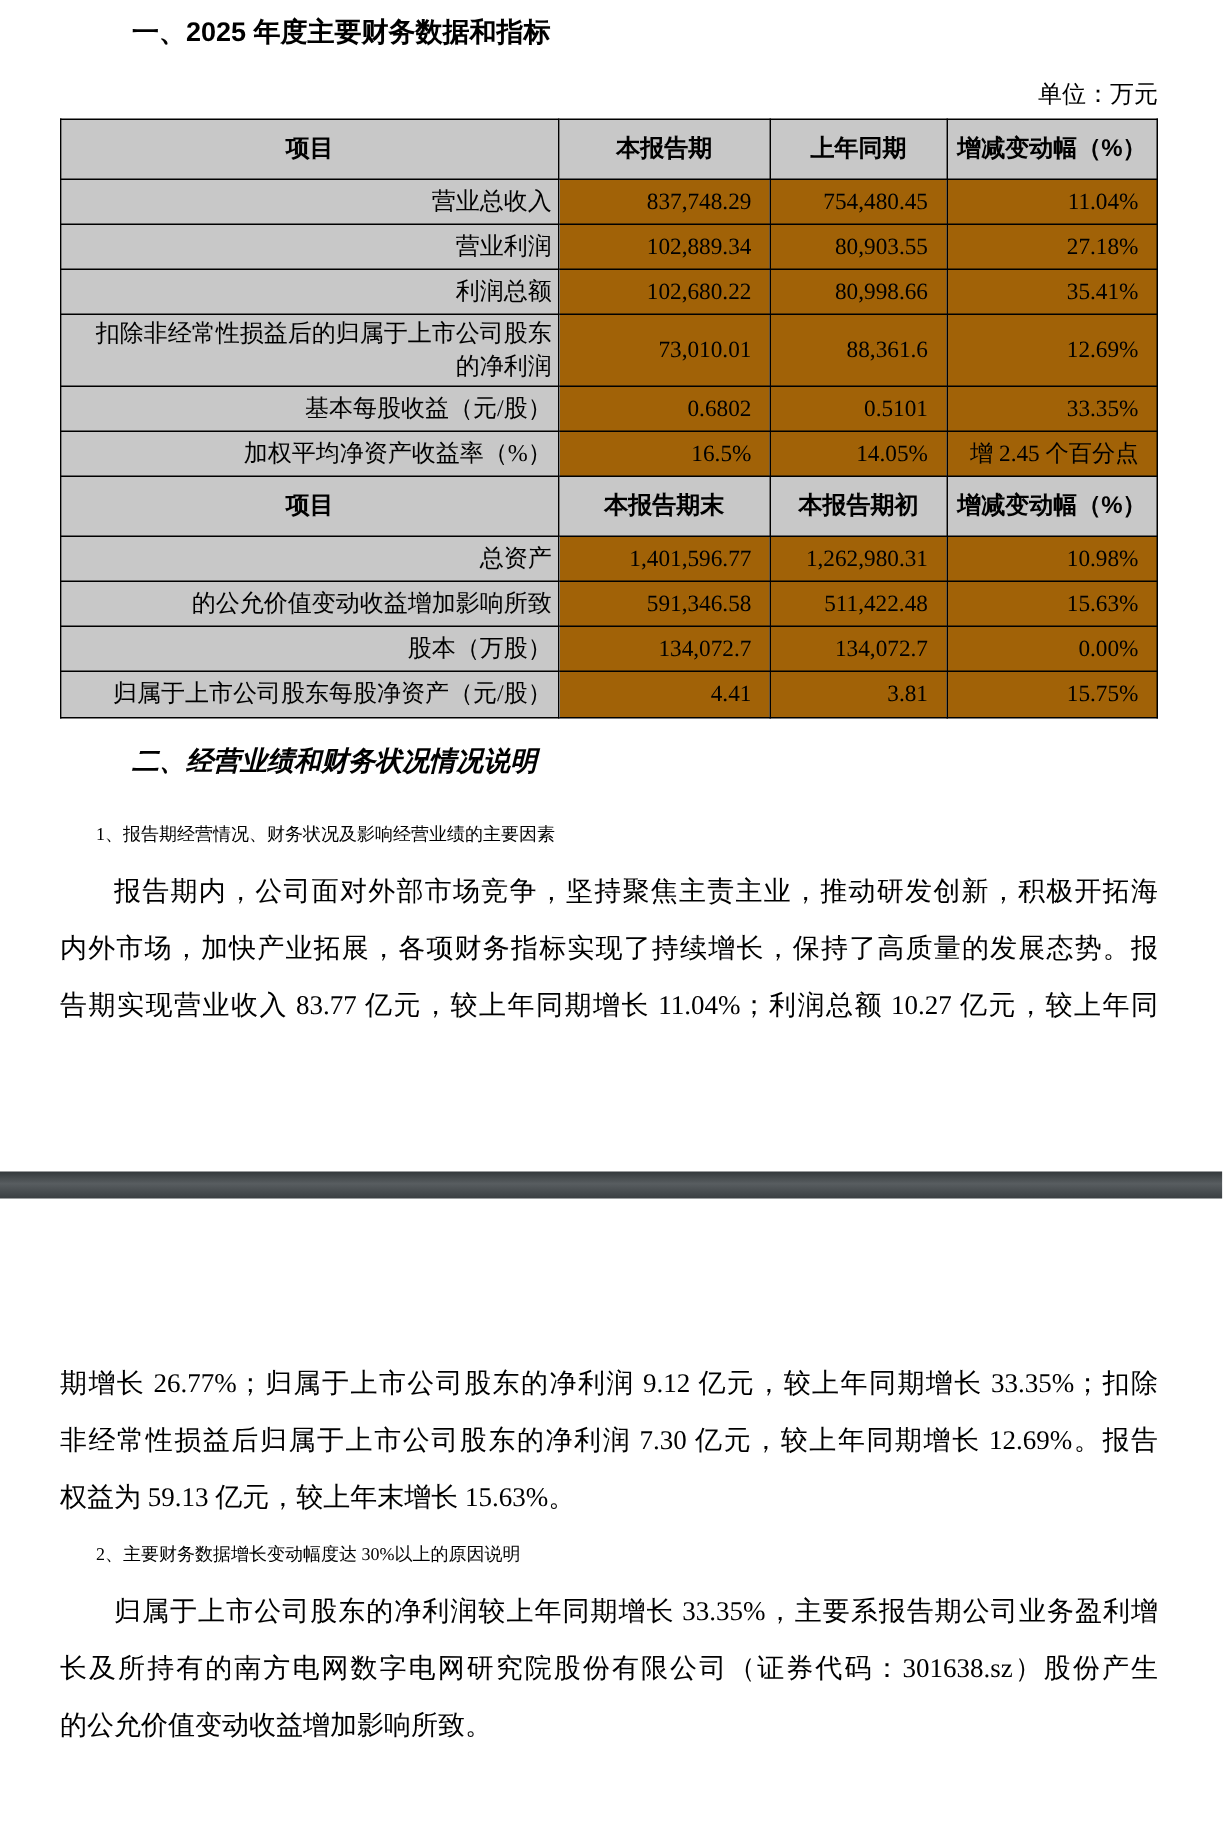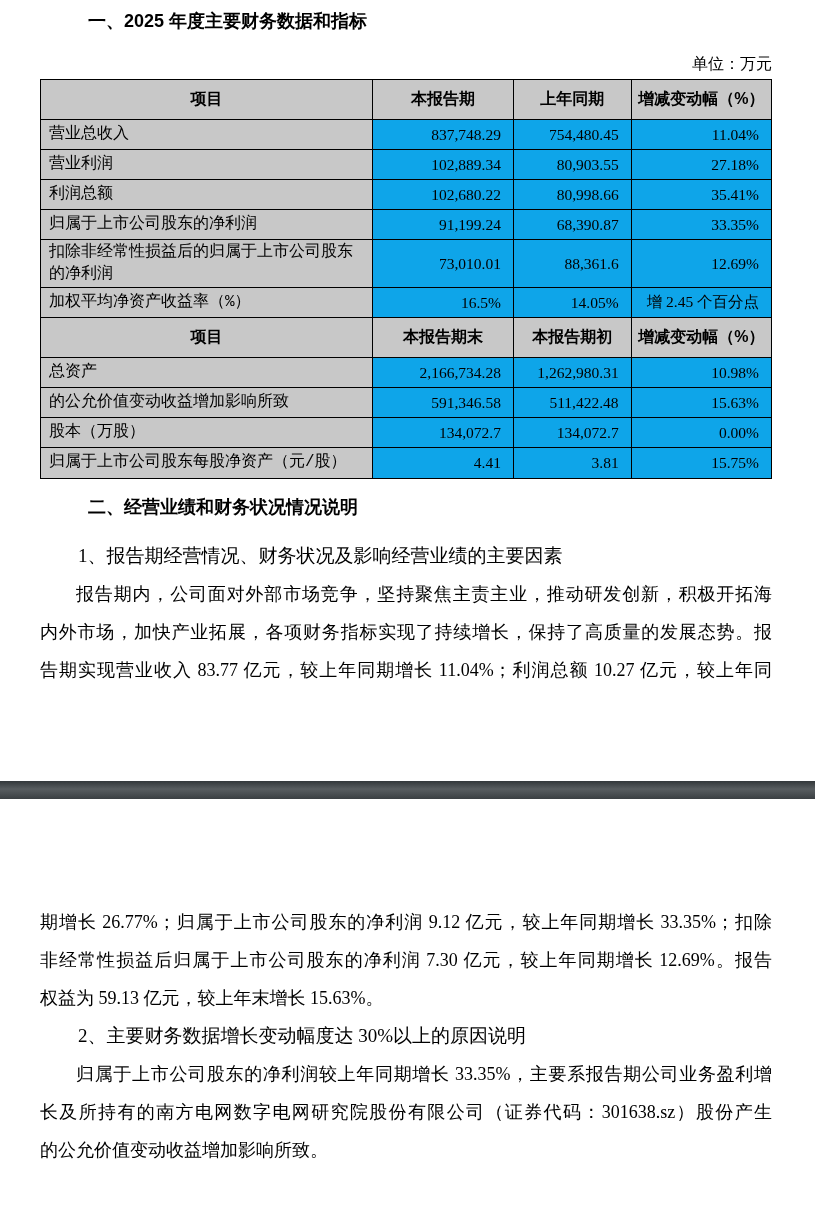--- a/index.html
+++ b/index.html
@@ -14,21 +14,21 @@
   .content { padding: 0 43px 0 40px; }
 
   .doc-heading {
     font-family: "Liberation Sans", "DejaVu Sans", sans-serif;
     font-weight: 700;
     font-size: 18px;
     line-height: 24px;
     padding-left: 48px;
   }
   .h1 { margin-top: 9px; }
-  .h2 { margin-top: 16px; }
+  .h2 { margin-top: 16px; font-style: italic; }
 
   .unit-label {
     margin-top: 20px;
     text-align: right;
     font-size: 16px;
     line-height: 22px;
   }
 
   table.fin-table {
     margin-top: 4px;
@@ -45,46 +45,45 @@
   .fin-table th {
     background: var(--table-header-bg, #c8c8c8);
     font-family: "Liberation Sans", "DejaVu Sans", sans-serif;
     font-weight: 700;
     text-align: center;
     height: 40px;
     font-size: 16px;
   }
   .fin-table td.item {
     background: var(--table-item-bg, #c8c8c8);
-    text-align: left;
+    text-align: right;
     padding: 2px 4px 2px 8px;
     line-height: 1.35;
-    font-family: Liberation Mono, monospace;
   }
   .fin-table td.val {
-    background: #0ea5e9;
+    background: #a16207;
     text-align: right;
     padding: 2px 12px 2px 4px;
     font-size: 15.5px;
   }
   .fin-table tr.r { height: 30px; }
   .fin-table tr.r-tall { height: 46px; }
   .fin-table tr.r-last { height: 31px; }
 
   .body-line {
     font-size: 18px;
     line-height: 38px;
     text-align: justify;
     text-align-last: justify;
     white-space: nowrap;
   }
   .body-line.first { text-indent: 2em; }
   .body-line.last { text-align-last: left; white-space: normal; }
   .sub-heading {
-    font-size: 19px;
+    font-size: 12px;
     line-height: 38px;
     text-indent: 2em;
   }
   .para1 { margin-top: 18px; }
 
   .page-divider {
     margin-top: 92px;
     height: 18px;
     width: 815px;
     background: linear-gradient(180deg,
@@ -129,47 +128,47 @@
         <td class="val">102,889.34</td>
         <td class="val">80,903.55</td>
         <td class="val">27.18%</td>
       </tr>
       <tr class="r">
         <td class="item">利润总额</td>
         <td class="val">102,680.22</td>
         <td class="val">80,998.66</td>
         <td class="val">35.41%</td>
       </tr>
-      <tr class="r">
-        <td class="item">归属于上市公司股东的净利润</td>
-        <td class="val">91,199.24</td>
-        <td class="val">68,390.87</td>
-        <td class="val">33.35%</td>
-      </tr>
       <tr class="r-tall">
         <td class="item">扣除非经常性损益后的归属于上市公司股东的净利润</td>
         <td class="val">73,010.01</td>
         <td class="val">88,361.6</td>
         <td class="val">12.69%</td>
       </tr>
       <tr class="r">
+        <td class="item">基本每股收益（元/股）</td>
+        <td class="val">0.6802</td>
+        <td class="val">0.5101</td>
+        <td class="val">33.35%</td>
+      </tr>
+      <tr class="r">
         <td class="item">加权平均净资产收益率（%）</td>
         <td class="val">16.5%</td>
         <td class="val">14.05%</td>
         <td class="val">增 2.45 个百分点</td>
       </tr>
       <tr>
         <th>项目</th>
         <th>本报告期末</th>
         <th>本报告期初</th>
         <th>增减变动幅（%）</th>
       </tr>
       <tr class="r">
         <td class="item">总资产</td>
-        <td class="val">2,166,734.28</td>
+        <td class="val">1,401,596.77</td>
         <td class="val">1,262,980.31</td>
         <td class="val">10.98%</td>
       </tr>
       <tr class="r">
         <td class="item">的公允价值变动收益增加影响所致</td>
         <td class="val">591,346.58</td>
         <td class="val">511,422.48</td>
         <td class="val">15.63%</td>
       </tr>
       <tr class="r">

